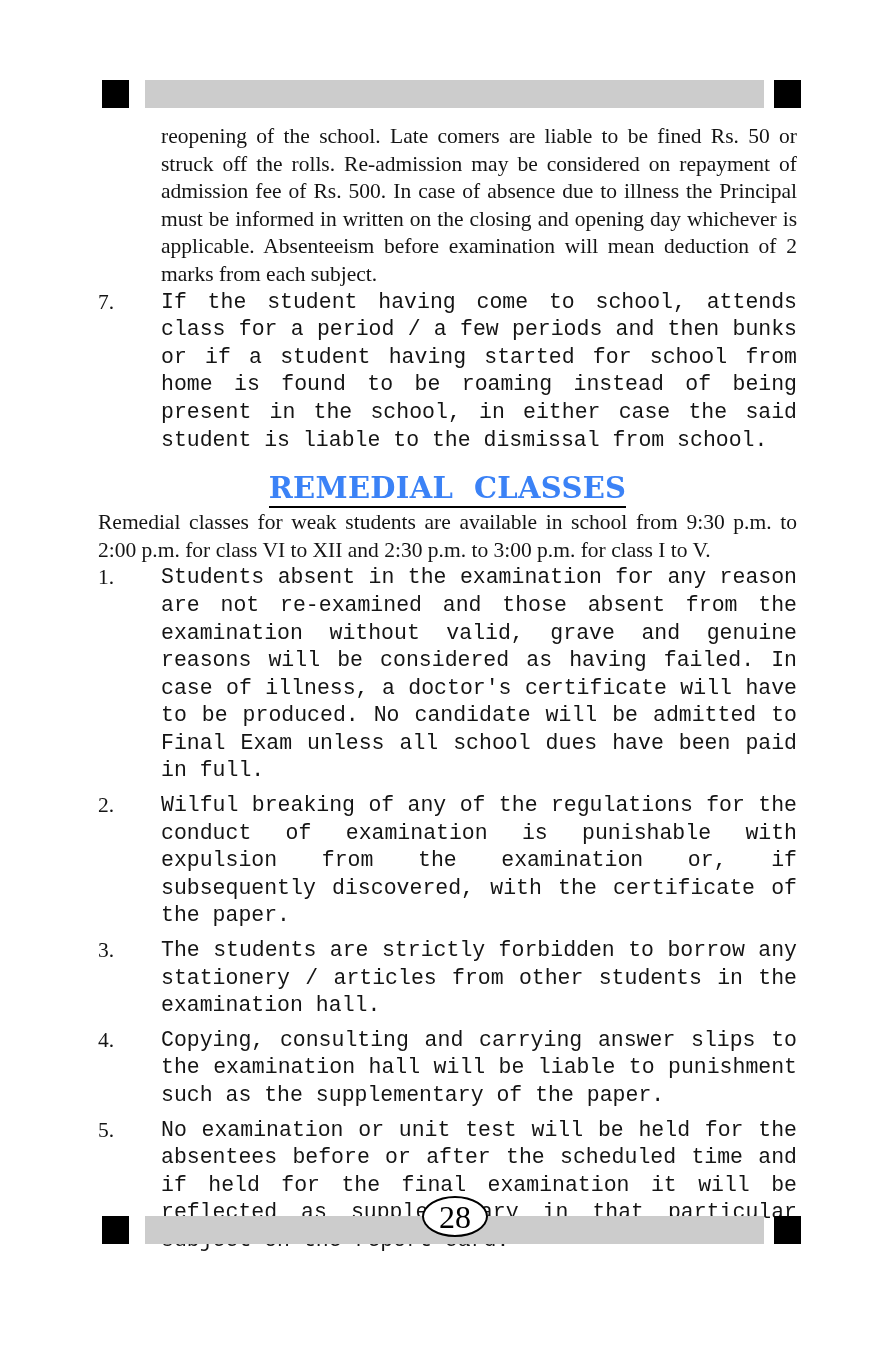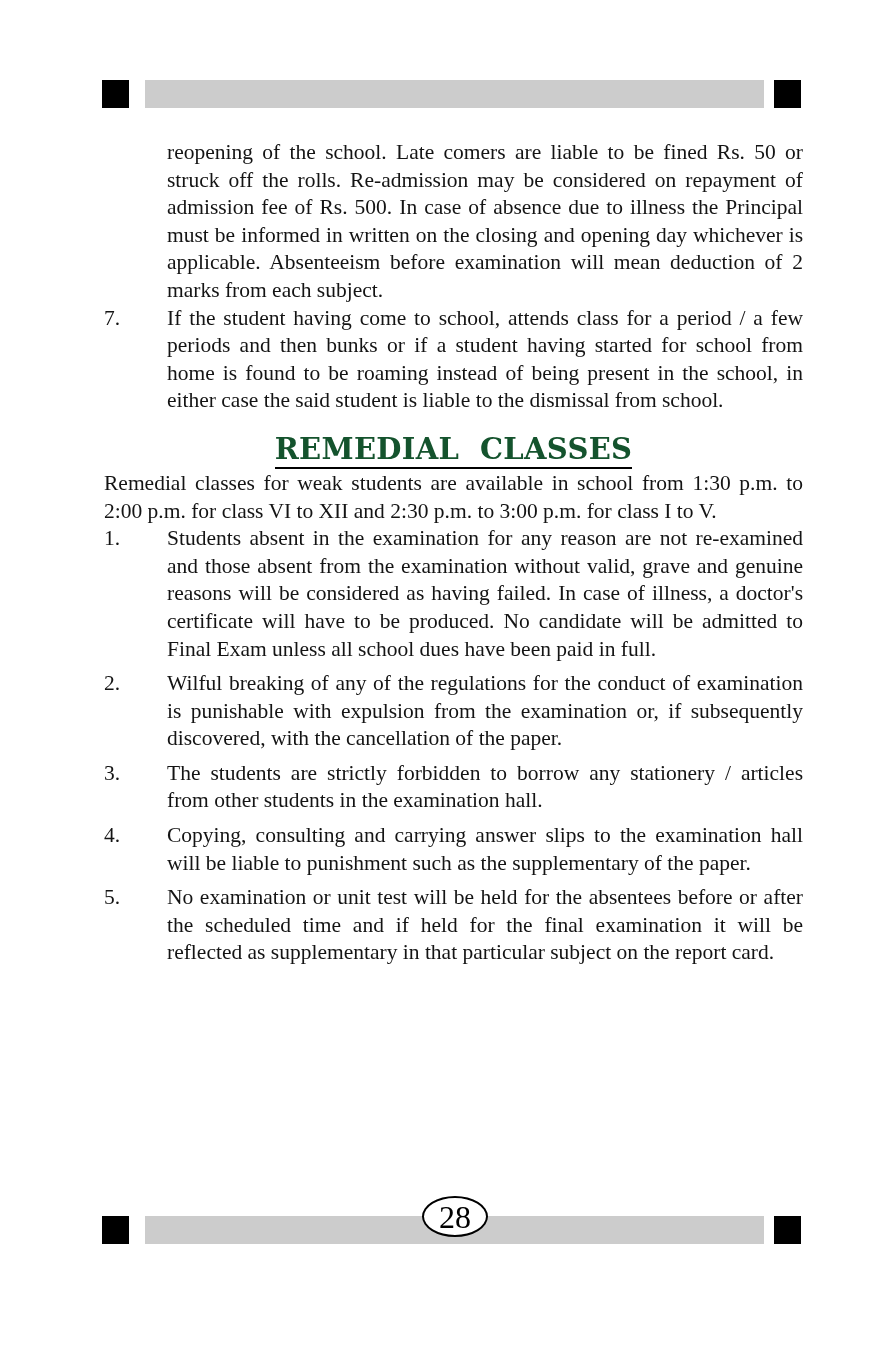--- a/index.html
+++ b/index.html
@@ -54,26 +54,25 @@
       display: flex;
       align-items: center;
       justify-content: center;
       font-size: 32px;
       line-height: 1;
       color: #000;
     }
 
     .content {
       position: absolute;
-      left: 104px;
+      left: 98px;
       top: 123px;
       width: 699px;
       font-size: 21.5px;
       line-height: 27.6px;
-      margin-top: 16px;
     }
     .para {
       text-align: justify;
       text-align-last: left;
       margin: 0;
     }
     .cont-para {
       margin-left: 63px;
     }
     .item {
@@ -81,33 +80,34 @@
       margin: 0 0 7px 0;
     }
     .item .num {
       width: 63px;
       flex: 0 0 63px;
     }
     .item .text {
       flex: 1;
       text-align: justify;
       text-align-last: left;
+      font-family: Liberation Mono, monospace;
     }
     .heading-wrap {
       text-align: center;
       margin: 0;
     }
     .heading {
       display: inline-block;
       font-family: "DejaVu Serif", "Liberation Serif", serif;
       font-weight: bold;
       font-size: 29px;
       line-height: 34px;
       letter-spacing: 0.3px;
-      color: #14532d;
+      color: #3b82f6;
       border-bottom: 2.5px solid #000;
       padding-bottom: 1px;
     }
     #remedial-heading-wrap { margin-top: 17px; margin-bottom: 1px; }
     #exam-heading-wrap { margin-top: 16px; margin-bottom: 4px; }
     #item-7 { margin-top: 0; margin-bottom: 0; }
   </style>
 </head>
 <body>
 
@@ -123,31 +123,31 @@
 
   <div class="item" id="item-7">
     <span class="num">7.</span>
     <span class="text">If the student having come to school, attends class for a period / a few periods and then bunks or if a student having started for school from home is found to be roaming instead of being present in the school, in either case the said student is liable to the dismissal from school.</span>
   </div>
 
   <div class="heading-wrap" id="remedial-heading-wrap">
     <span class="heading" style="white-space: pre;">REMEDIAL  CLASSES</span>
   </div>
 
-  <p class="para">Remedial classes for weak students are available in school from 1:30 p.m. to 2:00 p.m. for class VI to XII and 2:30 p.m. to 3:00 p.m. for class I to V.</p>
+  <p class="para">Remedial classes for weak students are available in school from 9:30 p.m. to 2:00 p.m. for class VI to XII and 2:30 p.m. to 3:00 p.m. for class I to V.</p>
 
 
   <div>
     <div class="item">
       <span class="num">1.</span>
       <span class="text">Students absent in the examination for any reason are not re-examined and those absent from the examination without valid, grave and genuine reasons will be considered as having failed. In case of illness, a doctor's certificate will have to be produced. No candidate will be admitted to Final Exam unless all school dues have been paid in full.</span>
     </div>
     <div class="item">
       <span class="num">2.</span>
-      <span class="text">Wilful breaking of any of the regulations for the conduct of examination is punishable with expulsion from the examination or, if subsequently discovered, with the cancellation of the paper.</span>
+      <span class="text">Wilful breaking of any of the regulations for the conduct of examination is punishable with expulsion from the examination or, if subsequently discovered, with the certificate of the paper.</span>
     </div>
     <div class="item">
       <span class="num">3.</span>
       <span class="text">The students are strictly forbidden to borrow any stationery / articles from other students in the examination hall.</span>
     </div>
     <div class="item">
       <span class="num">4.</span>
       <span class="text">Copying, consulting and carrying answer slips to the examination hall will be liable to punishment such as the supplementary of the paper.</span>
     </div>
     <div class="item">

